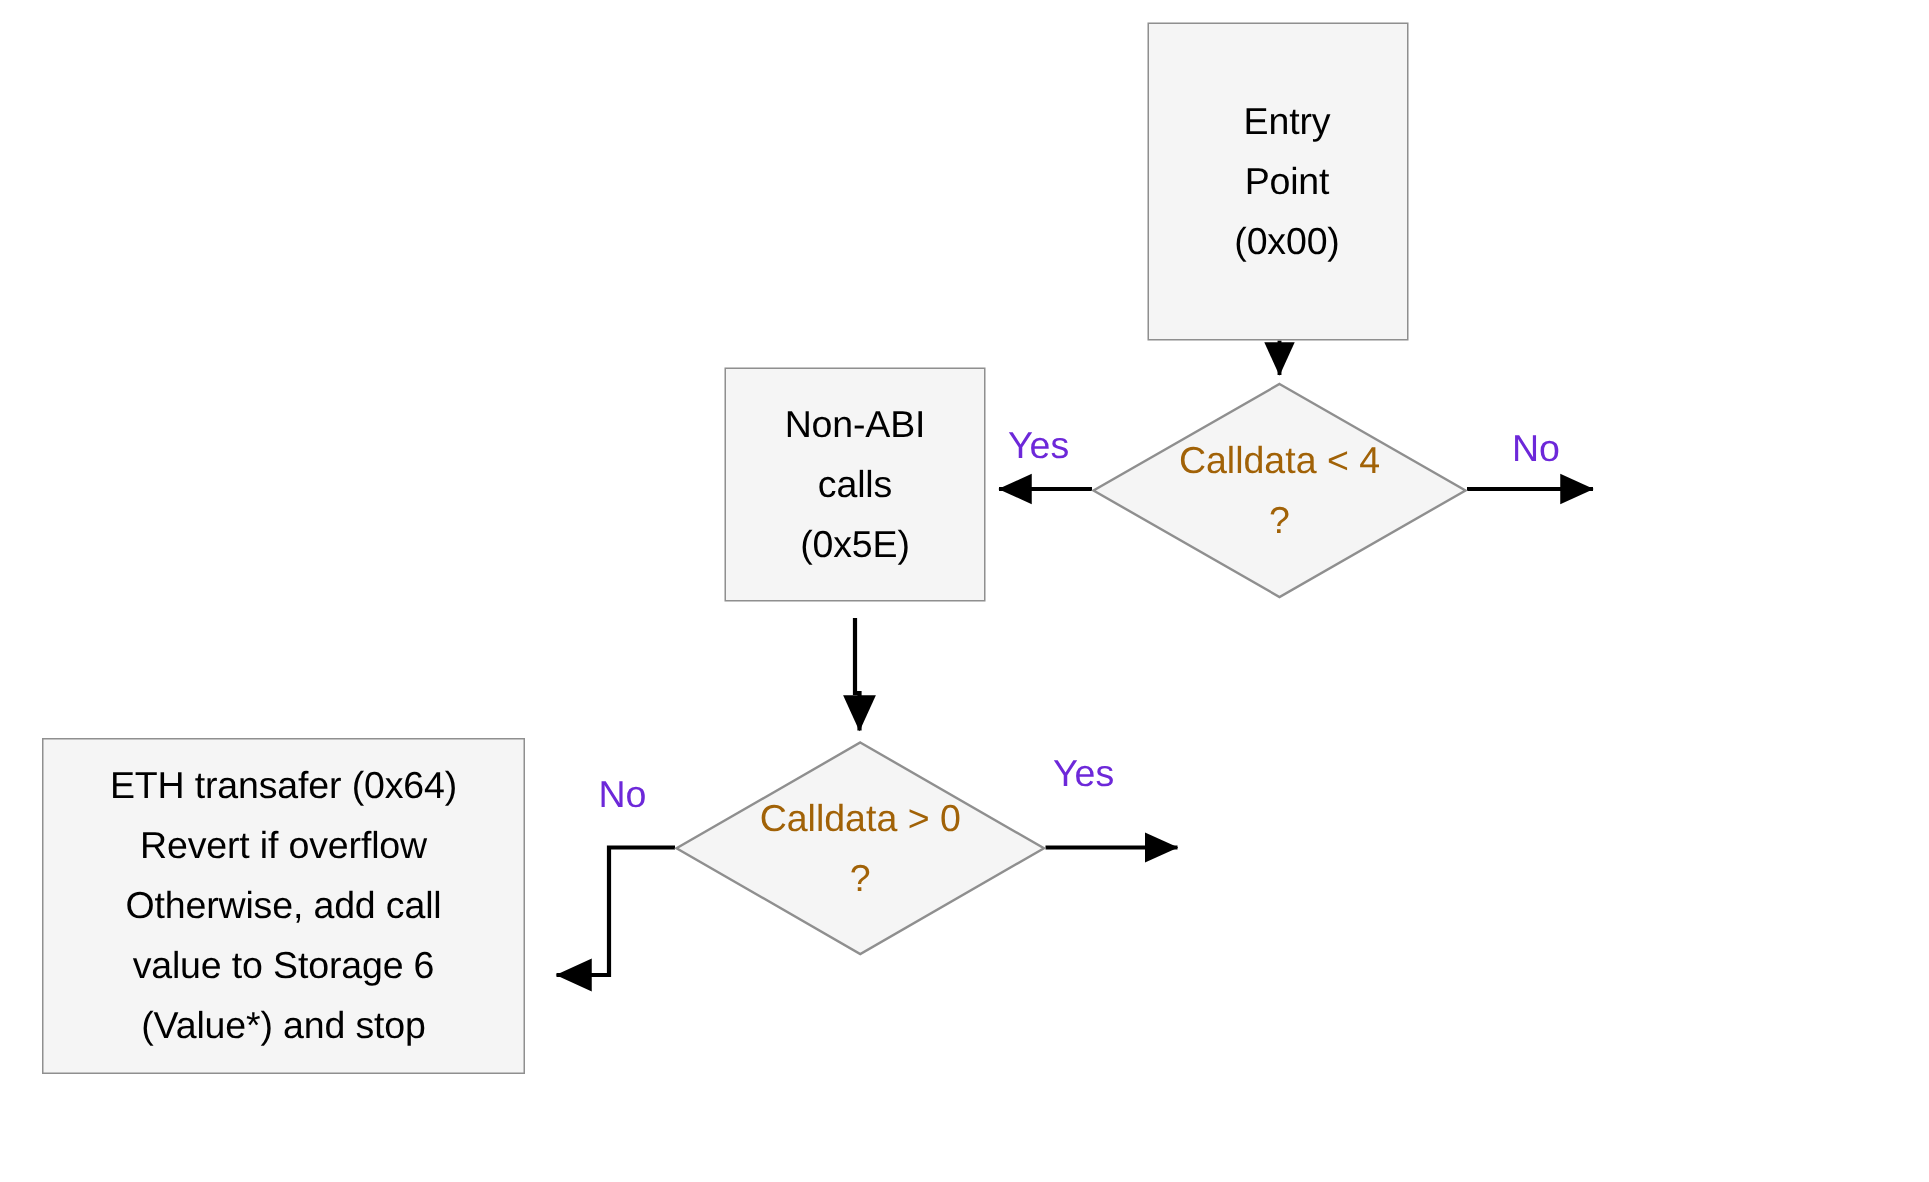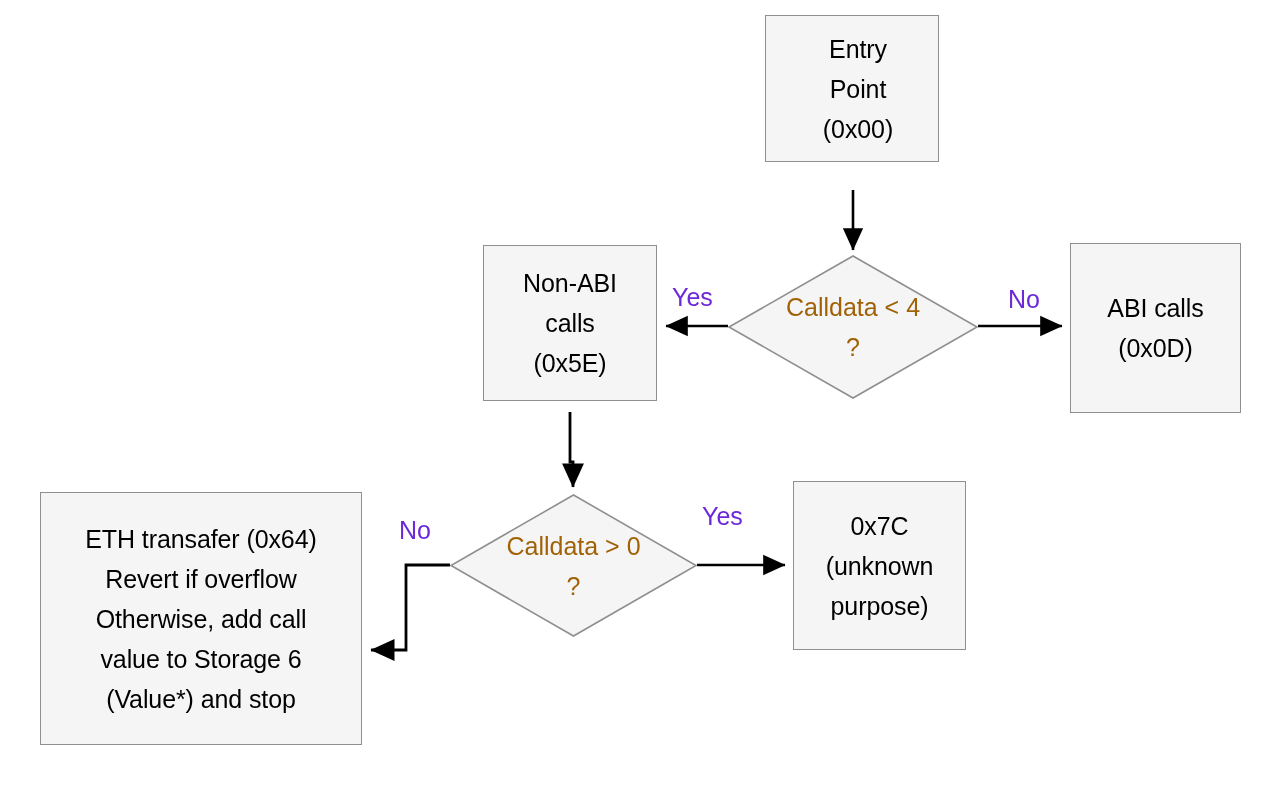--- a/index.html
+++ b/index.html
@@ -111,60 +111,51 @@
     <g>
       <path d="M697,565 L785,565" stroke="#000000" stroke-width="2.6" fill="none" marker-end="url(#arrowhead)"></path>
     </g>
 
      ETH transfer --&gt;
     <g>
       <path d="M450,565 L406,565 L406,650 L371,650" stroke="#000000" stroke-width="2.8" fill="none" marker-end="url(#arrowhead)"></path>
     </g>
   </svg>
 
-  <div class="node box" style="left:765px; top:15px; width:174px; height:147px;padding-left:12px;">
+  <div class="node box" style="left:765px; top:15px; width:174px; height:212px;padding-left:12px;">
     <span>Entry
 Point
 (0x00)</span>
   </div>
 
   <div class="diamond-wrap" style="left:728px; top:255px; width:250px; height:144px;">
     <svg width="250" height="144" viewBox="0 0 250 144" xmlns="http://www.w3.org/2000/svg">
       <polygon points="125,1 249,72 125,143 1,72" fill="#f5f5f5" stroke="#8f8f8f" stroke-width="1.6"></polygon>
     </svg>
     <div class="diamond-label">Calldata &lt; 4
 ?</div>
   </div>
 
   <div class="node box" style="left:483px; top:245px; width:174px; height:156px;">
     <span>Non-ABI
 calls
 (0x5E)</span>
   </div>
 
-  <div class="node box" style="left:1070px; top:243px; width:171px; height:170px;">
-    <span>ABI calls
-(0x0D)</span>
-  </div>
 
   <div class="diamond-wrap" style="left:450px; top:494px; width:247px; height:143px;">
     <svg width="247" height="143" viewBox="0 0 247 143" xmlns="http://www.w3.org/2000/svg">
       <polygon points="123.5,1 246,71.5 123.5,142 1,71.5" fill="#f5f5f5" stroke="#8f8f8f" stroke-width="1.6"></polygon>
     </svg>
     <div class="diamond-label">Calldata &gt; 0
 ?</div>
   </div>
 
-  <div class="node box" style="left:793px; top:481px; width:173px; height:169px;">
-    <span>0x7C
-(unknown
-purpose)</span>
-  </div>
 
-  <div class="node box" style="left:40px; top:492px; width:322px; height:253px;">
+  <div class="node box" style="left:28px; top:492px; width:322px; height:224px;">
     <span>ETH transafer (0x64)
 Revert if overflow
 Otherwise, add call
 value to Storage 6
 (Value*) and stop</span>
   </div>
 
   <div class="edge-label" style="left:672px; top:283px;">Yes</div>
 
   <div class="edge-label" style="left:1008px; top:285px;">No</div>

